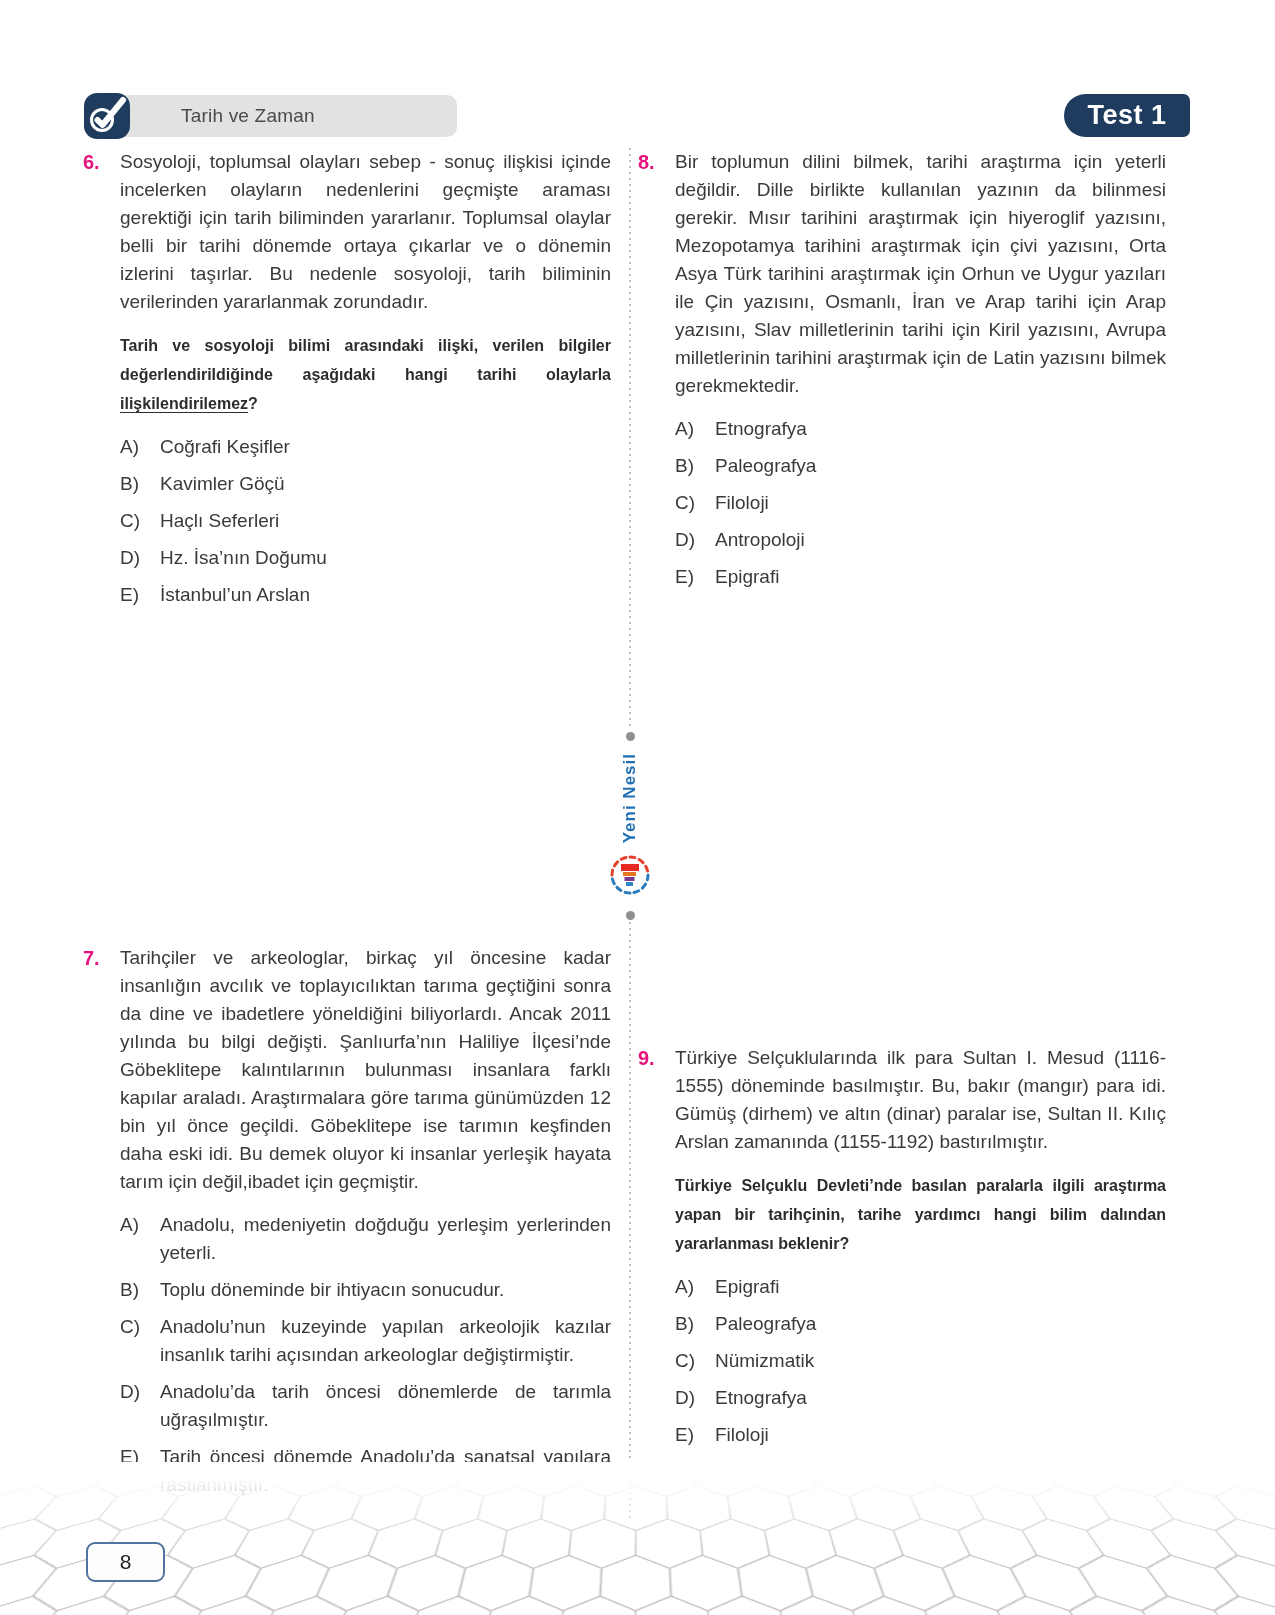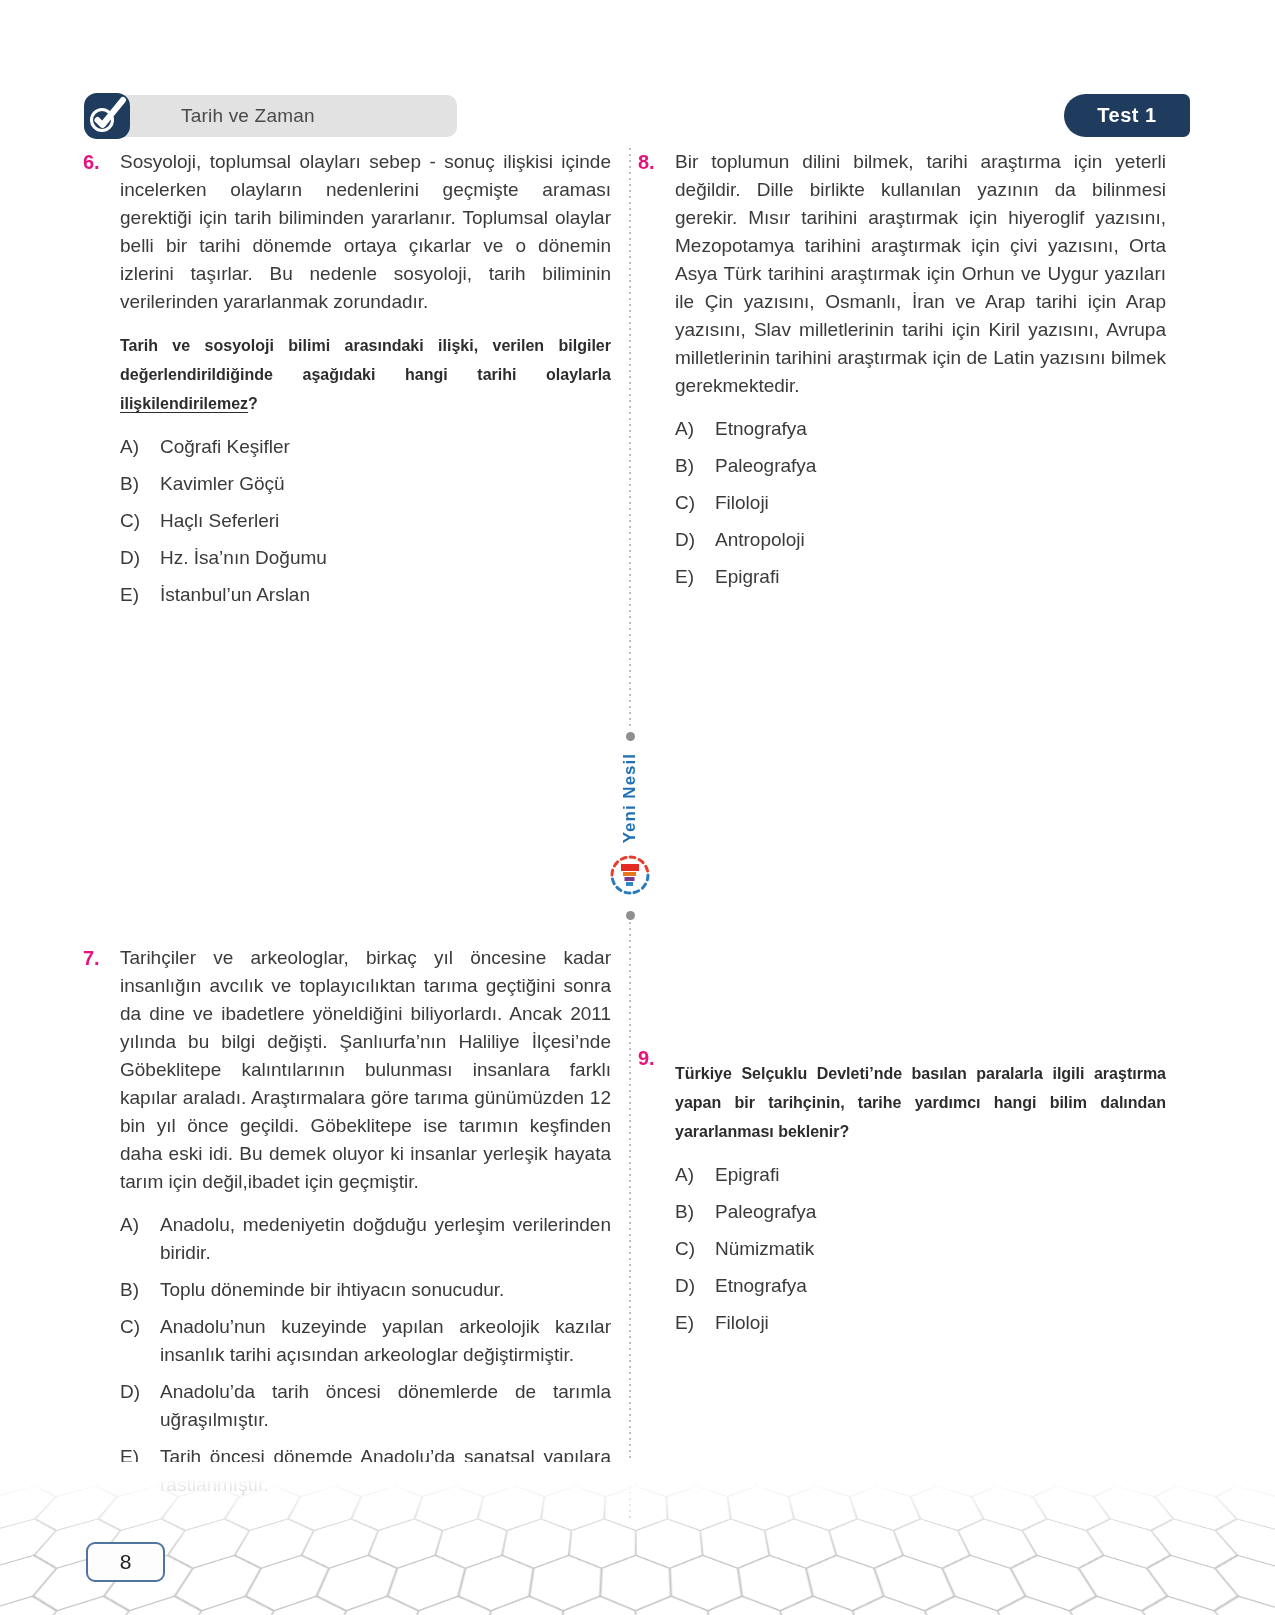--- a/index.html
+++ b/index.html
@@ -19,21 +19,21 @@
   }
   .subject-label {
     position: absolute; left: 96px; top: 50%; transform: translateY(-50%);
     font-size: 19px; color: #4a4a4a; letter-spacing: 0.2px;
   }
   .check-badge { position: absolute; left: -2px; top: -2px; width: 48px; height: 50px; }
   .test-badge {
     position: absolute; right: 0; top: 1px; width: 126px; height: 43px;
     background: #1f3c5e; border-radius: 23px 7px 7px 23px;
     display: flex; align-items: center; justify-content: center;
-    color: #ffffff; font-size: 20px; font-weight: bold; letter-spacing: 0.5px;
+    color: #ffffff; font-size: 27px; font-weight: bold; letter-spacing: 0.5px;
   }
 
   
   .col { position: absolute; width: 528px; }
   .col-left  { top: 148px; left: 83px; }
   .col-right { top: 148px; left: 638px; }
 
   .question { display: flex; margin-top: 0; }
   .q-gap-7 { margin-top: 326px; }
   .q-gap-9 { margin-top: 444px; }
@@ -142,21 +142,21 @@
     </div>
   </article>
 
   <article class="question q-gap-7">
     <div class="q-num">7.</div>
     <div class="q-content">
       <p class="q-body">Tarihçiler ve arkeologlar, birkaç yıl öncesine kadar insanlığın avcılık ve toplayıcılıktan tarıma geçtiğini sonra da dine ve ibadetlere yöneldiğini biliyorlardı. Ancak 2011 yılında bu bilgi değişti. Şanlıurfa’nın Haliliye İlçesi’nde Göbeklitepe kalıntılarının bulunması insanlara farklı kapılar araladı. Araştırmalara göre tarıma günümüzden 12 bin yıl önce geçildi. Göbeklitepe ise tarımın keşfinden daha eski idi. Bu demek oluyor ki insanlar yerleşik hayata tarım için değil,ibadet için geçmiştir.</p>
       <div class="options">
         <div class="option">
             <span class="opt-letter">A)</span>
-            <span class="opt-text">Anadolu, medeniyetin doğduğu yerleşim verilerinden biridir.</span>
+            <span class="opt-text">Anadolu, medeniyetin doğduğu yerleşim yerlerinden yeterli.</span>
           </div>
         <div class="option">
             <span class="opt-letter">B)</span>
             <span class="opt-text">Toplu döneminde bir ihtiyacın sonucudur.</span>
           </div>
         <div class="option">
             <span class="opt-letter">C)</span>
             <span class="opt-text">Anadolu’nun kuzeyinde yapılan arkeolojik kazılar insanlık tarihi açısından arkeologlar değiştirmiştir.</span>
           </div>
         <div class="option">
@@ -199,20 +199,21 @@
             <span class="opt-letter">E)</span>
             <span class="opt-text">Epigrafi</span>
           </div>
       </div>
     </div>
   </article>
 
   <article class="question q-gap-9">
     <div class="q-num">9.</div>
     <div class="q-content">
+      <p class="q-body">Türkiye Selçuklularında ilk para Sultan I. Mesud (1116-1555) döneminde basılmıştır. Bu, bakır (mangır) para idi. Gümüş (dirhem) ve altın (dinar) paralar ise, Sultan II. Kılıç Arslan zamanında (1155-1192) bastırılmıştır.</p>
       <p class="q-stem"><span>Türkiye Selçuklu Devleti’nde basılan paralarla ilgili araştırma yapan bir tarihçinin, tarihe yardımcı hangi bilim dalından yararlanması beklenir</span><span class="u"></span><span>?</span></p>
       <div class="options">
         <div class="option">
             <span class="opt-letter">A)</span>
             <span class="opt-text">Epigrafi</span>
           </div>
         <div class="option">
             <span class="opt-letter">B)</span>
             <span class="opt-text">Paleografya</span>
           </div>

